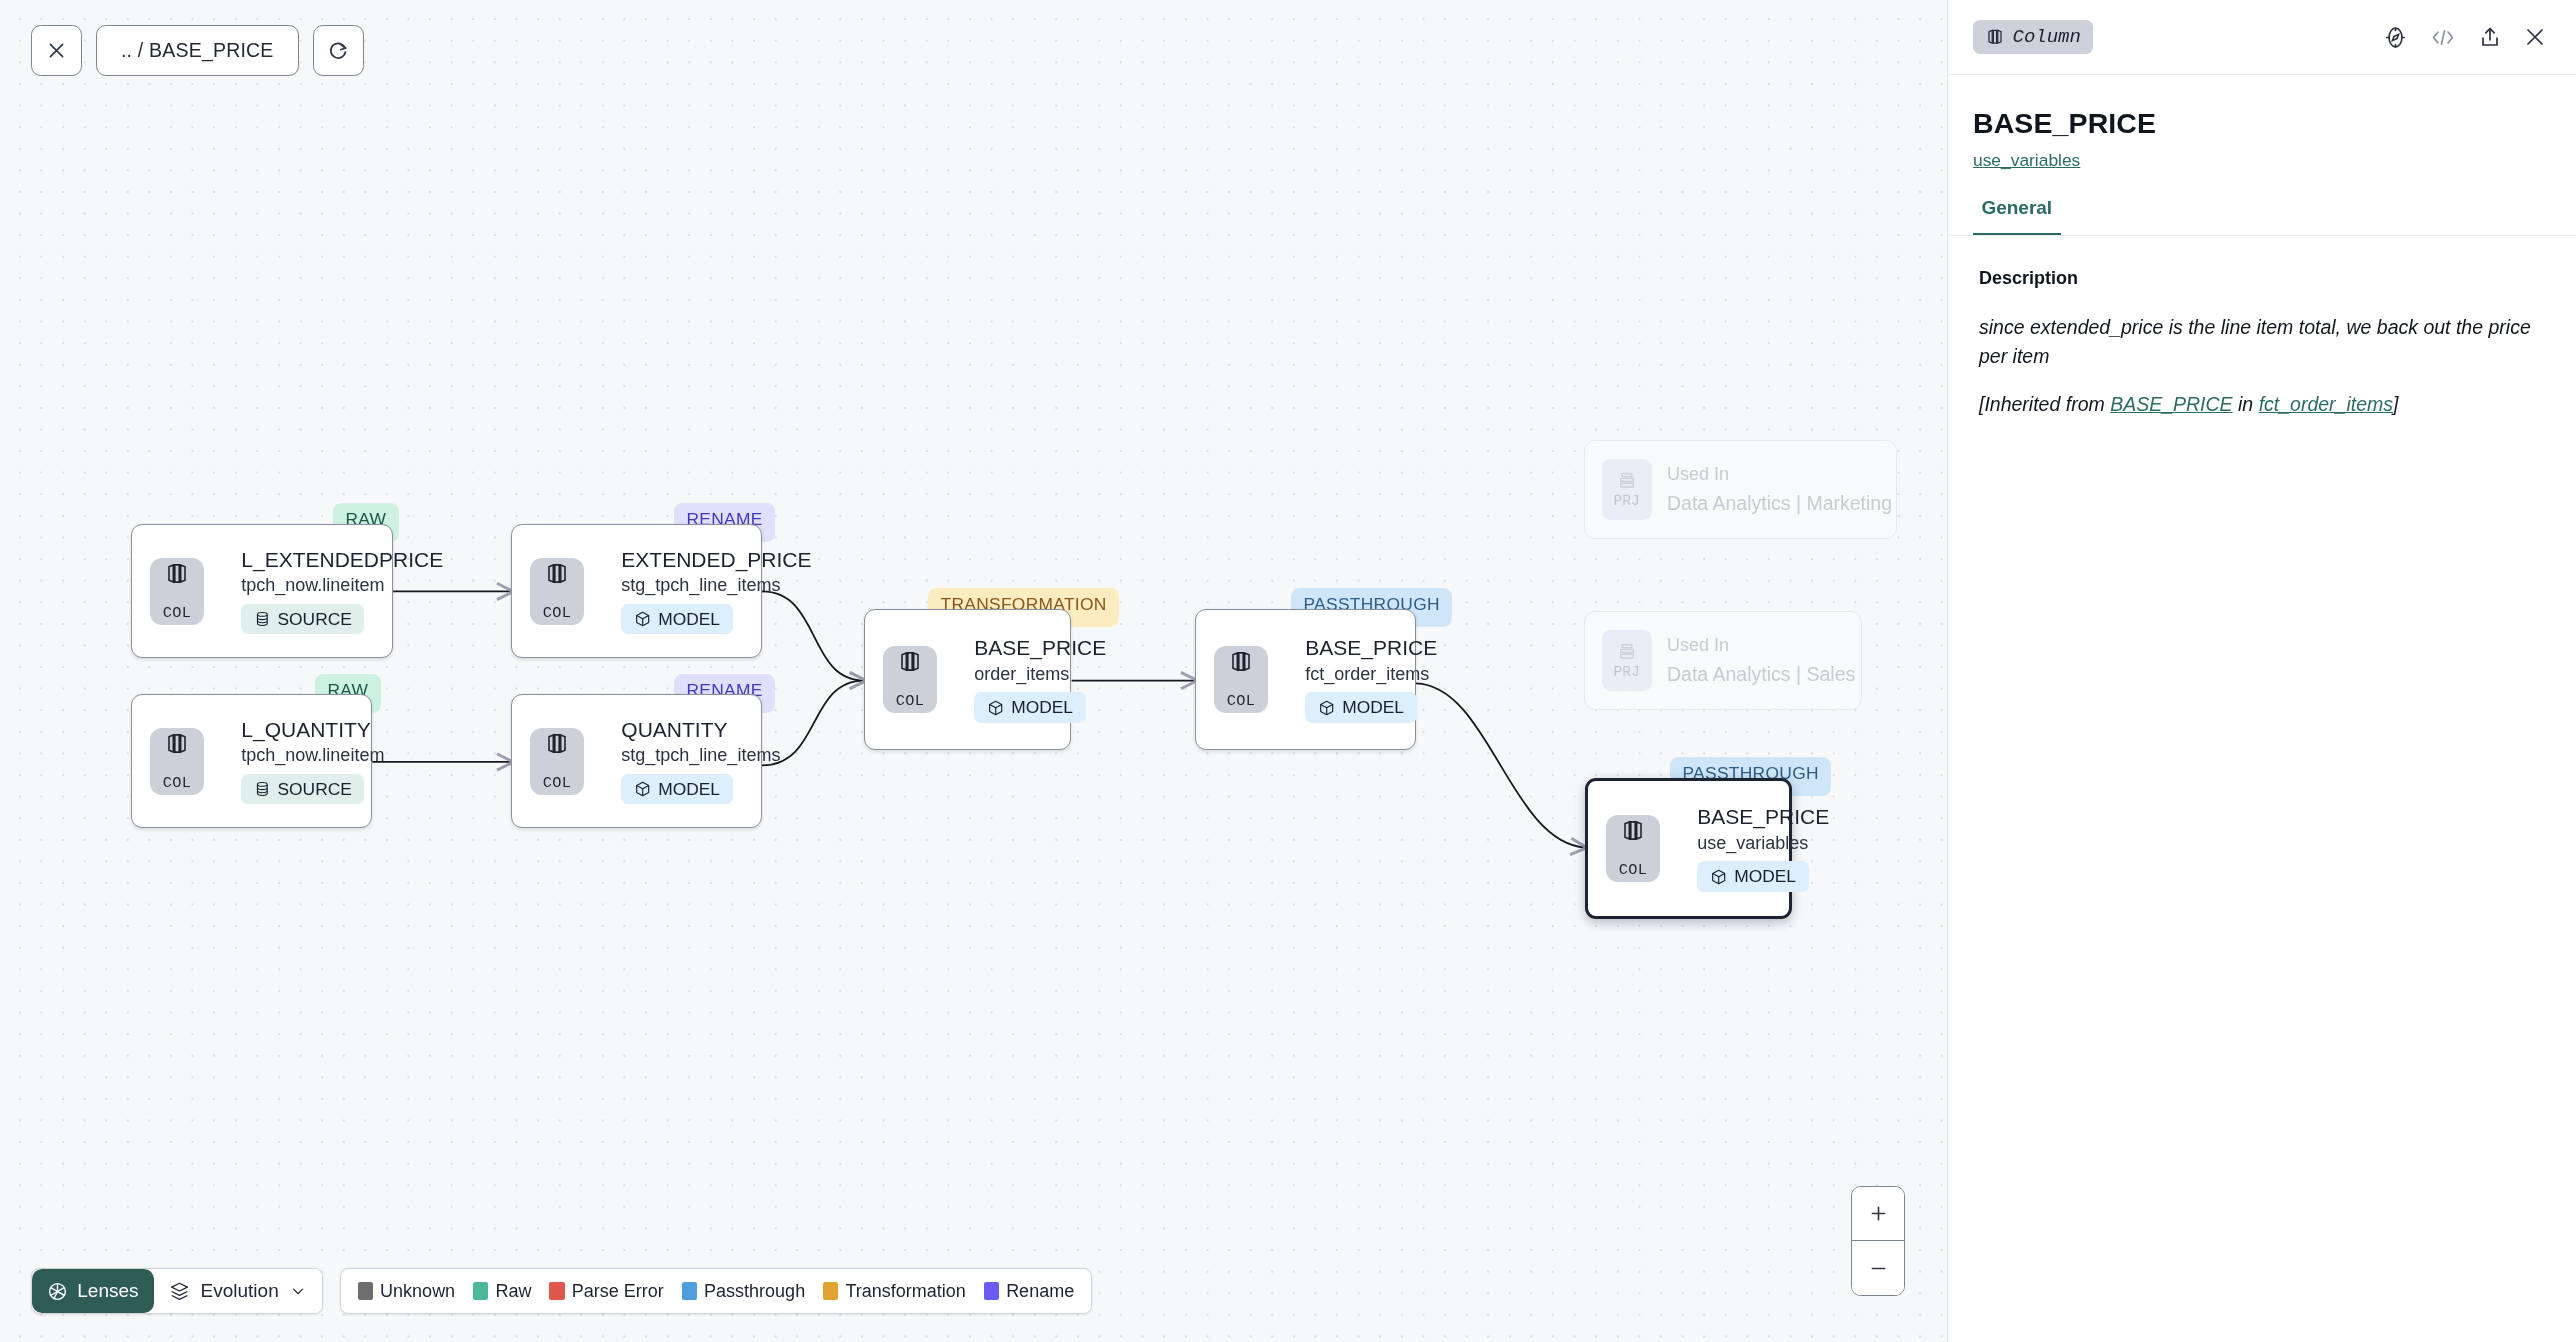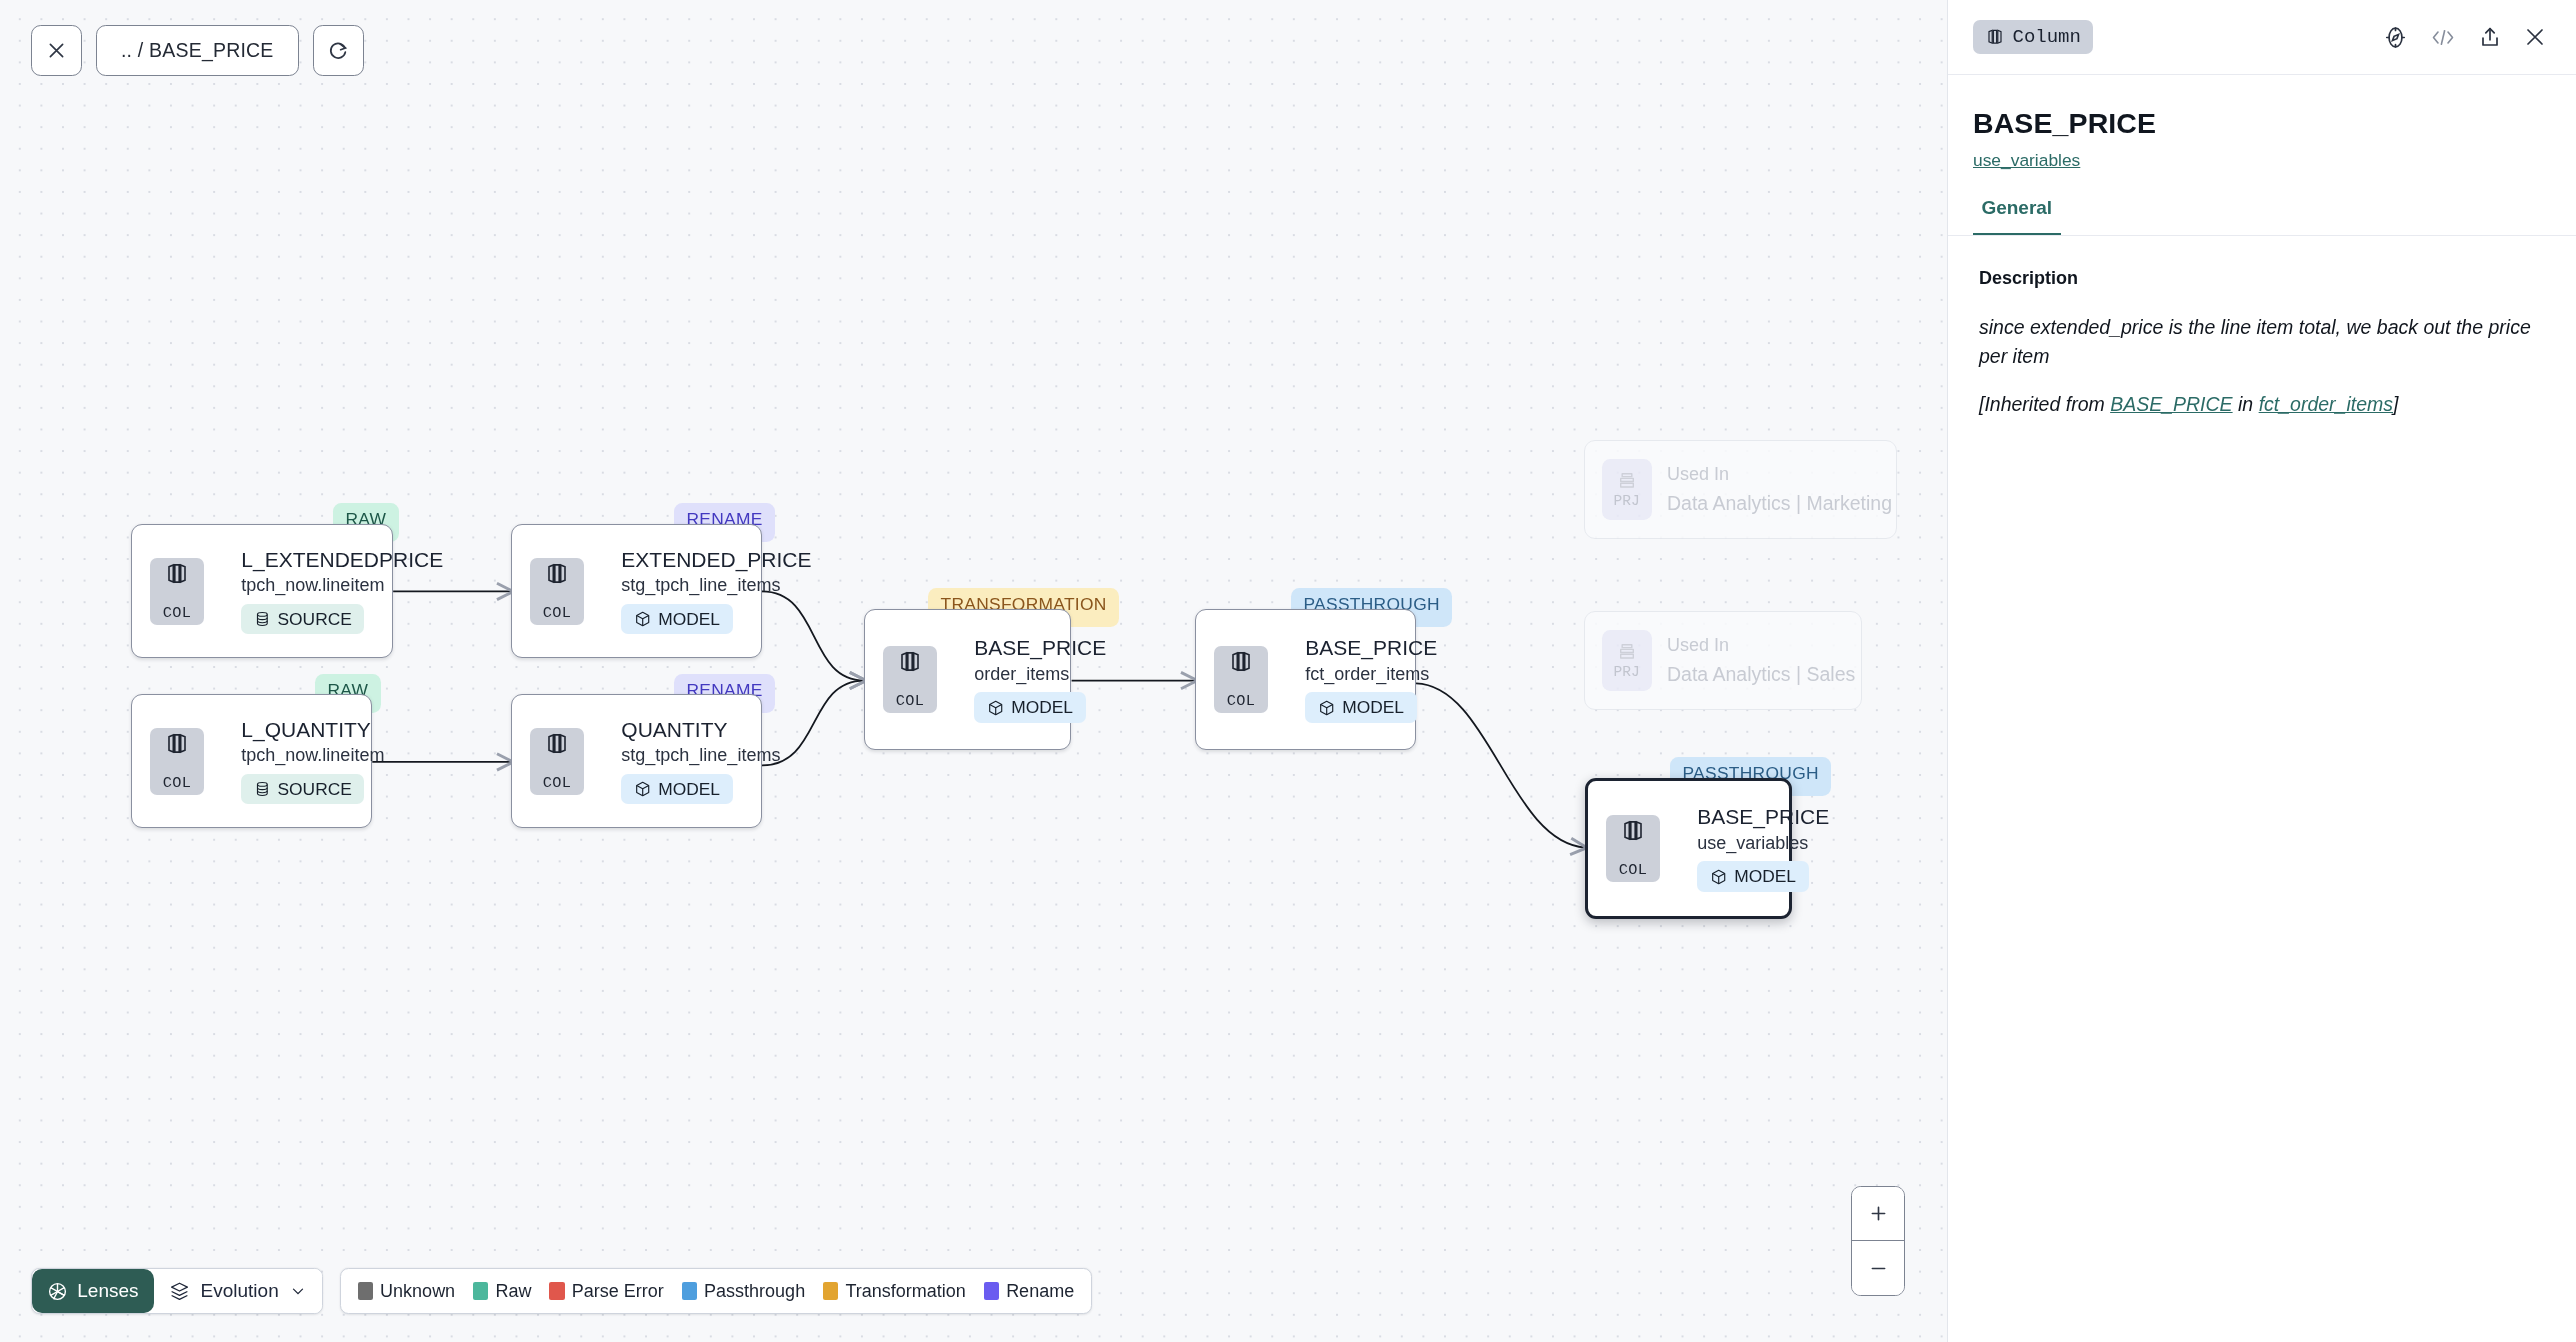--- a/index.html
+++ b/index.html
@@ -35,21 +35,21 @@
 
   
   .node {
     position: absolute; background: #fff;
     border: 1.1px solid #8a90a0; border-radius: 11px;
     box-shadow: 0 1.4px 3.5px rgba(30,35,50,.13);
     display: flex; align-items: center; z-index: 20;
   }
   .node.selected { border: 3.5px solid #1c2331; box-shadow: 0 3.5px 11px rgba(20,25,40,.26); }
   .node-icon {
-    width: 54px; height: 67px; border-radius: 7px; background: #ccd0d9;
+    width: 54px; height: 67px; border-radius: 12px; background: #ccd0d9;
     display: flex; flex-direction: column; align-items: center; justify-content: center;
     gap: 18px; flex: 0 0 auto; margin-left: 18px;
   }
   .node-icon .glyph { width: 24px; height: 25px; }
   .node-icon .tag { font-size: 15.3px; color: #1e2430; letter-spacing: 0.3px; font-family: "Liberation Mono", monospace; }
   .node-body { padding: 0 18px 0 15.3px; display: flex; flex-direction: column; gap: 3.5px; align-items: flex-start; margin-left: 22px; }
   .node-title { font-size: 21px; color: #1b2230; white-space: nowrap; }
   .node-sub { font-size: 18px; color: #2b3240; white-space: nowrap; }
   .node-chip {
     margin-top: 4.2px; display: inline-flex; align-items: center; gap: 7px;
@@ -118,21 +118,21 @@
     background: #fff; border: 1.1px solid #cfd4dd; border-radius: 8.4px;
     box-shadow: 0 0.7px 2.1px rgba(20,25,40,.10);
   }
   .legend-item { display: flex; align-items: center; gap: 7px; font-size: 18px; color: #1d2431; white-space: nowrap; cursor: pointer; }
   .swatch { width: 15.3px; height: 18px; border-radius: 2.1px; flex: 0 0 auto; }
 
   
   .panel { width: 629px; height: 1343px; background: #fff; border-left: 1.1px solid #e3e6ec; display: flex; flex-direction: column; flex: 0 0 auto; }
   .panel-head {
     height: 75px; display: flex; align-items: center; justify-content: space-between;
-    padding: 0 29px 0 25px; border-bottom: 1.1px solid #e8eaf0;
+    padding: 0 29px 0 25px; border-bottom: 1.1px solid #e8eaf0; font-style: italic;
   }
   .kindbadge {
     display: inline-flex; align-items: center; gap: 9px;
     background: #ccd1db; border-radius: 7px; padding: 6.3px 12.5px;
     font-size: 19px; color: #1b2230; font-family: "Liberation Mono", monospace;
   }
   .head-actions { display: flex; align-items: center; gap: 21px; }
   .head-actions .ico { cursor: pointer; color: #2b3240; display: flex; }
   .panel-title { font-size: 28.5px; font-weight: bold; color: #10161f; padding: 32px 29px 0 25px; letter-spacing: 0.1px; }
   .panel-link { padding: 9.7px 29px 0 25px; }

